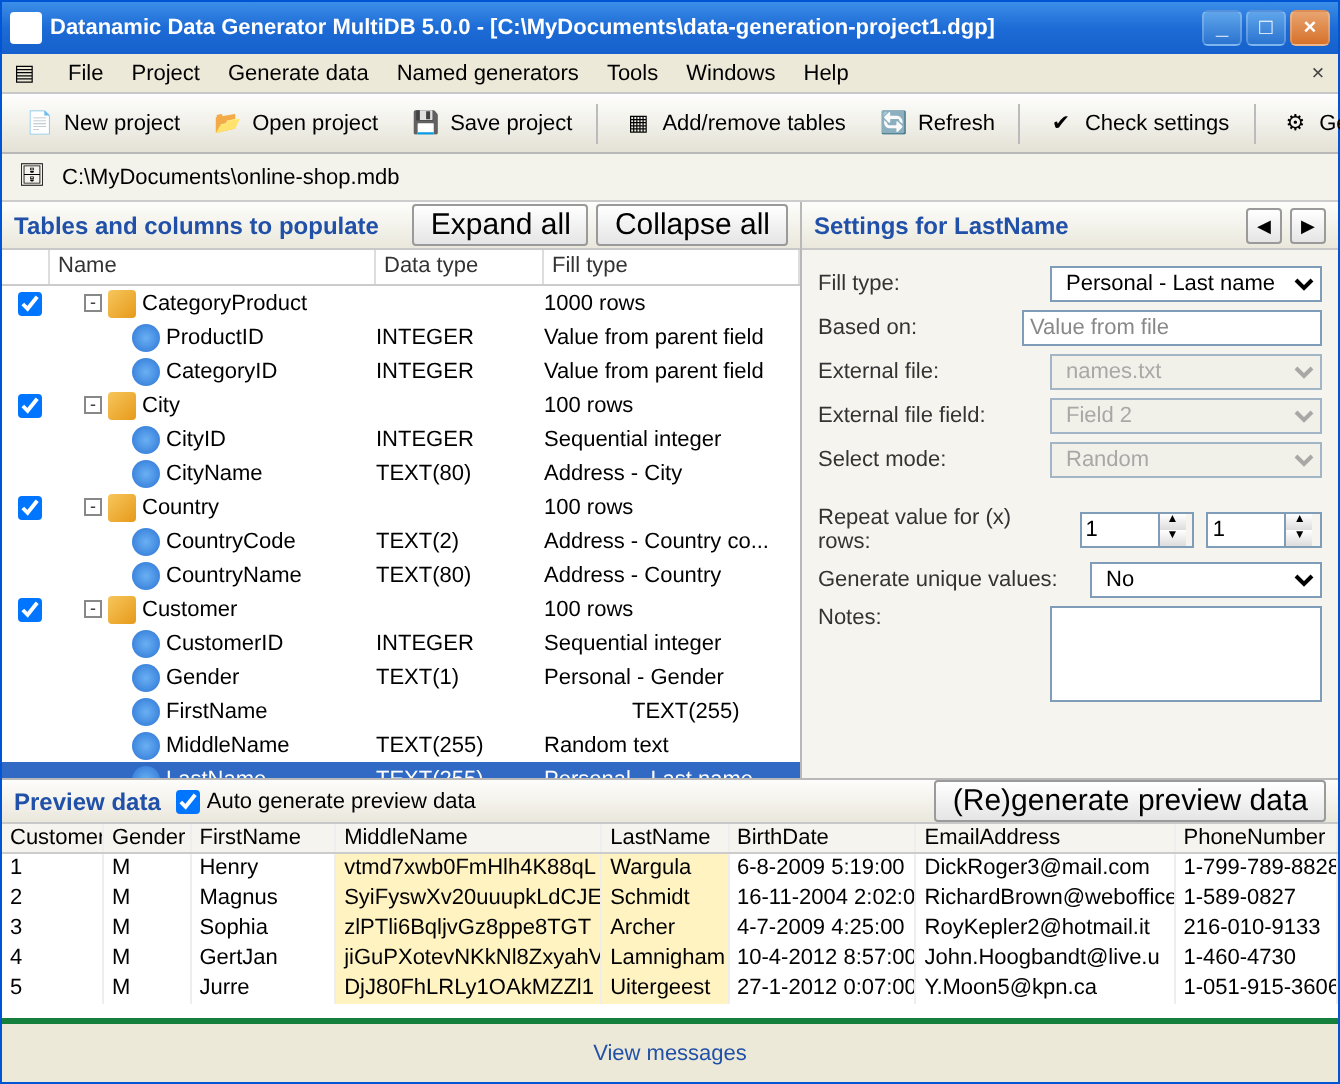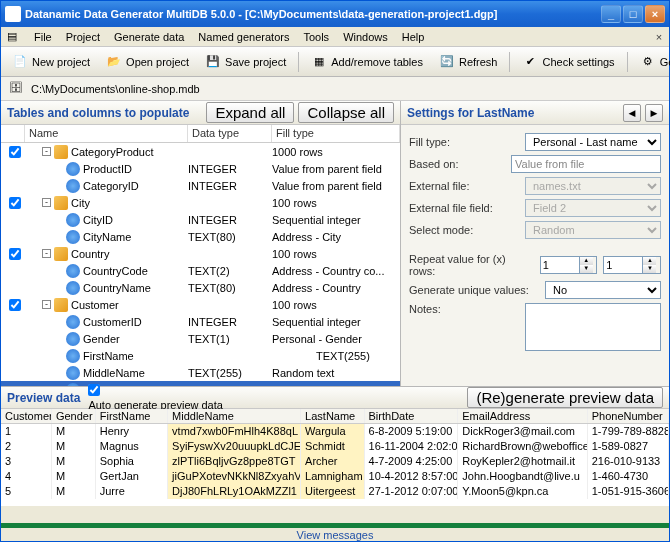--- a/index.html
+++ b/index.html
@@ -48,29 +48,29 @@
 .settings select, .settings input[type=text] { flex: 1; border: 1px solid #7f9db9; padding: 1px 3px; font-size: 11px; background: #fff; height: 18px; }
 .settings .disabled { background: #f0efe8; color: #888; }
 .settings .spin { width: 60px; border: 1px solid #7f9db9; display: flex; height: 18px; }
 .settings .spin input { border: none; width: 38px; padding: 0 2px; }
 .settings .spin .sp { width: 14px; display: flex; flex-direction: column; border-left: 1px solid #7f9db9; }
 .settings .spin .sp div { flex: 1; background: linear-gradient(#fff,#ddd); font-size: 6px; text-align: center; line-height: 1; cursor: pointer; }
 .settings textarea { flex: 1; border: 1px solid #7f9db9; height: 48px; resize: none; }
 .previewpane { border-top: 1px solid #b8b8b8; display: flex; flex-direction: column; height: 120px; }
 .previewhdr { background: linear-gradient(to bottom,#fdfdfb,#eae8dc); height: 22px; display: flex; align-items: center; padding: 0 6px; border-bottom: 1px solid #c8c8c8; gap: 8px; }
 .previewhdr .title { color: #2050a8; font-weight: bold; font-size: 12px; }
-.previewhdr label { display: flex; align-items: flex-start; gap: 3px; flex-direction: column; }
+.previewhdr label { display: flex; align-items: flex-end; gap: 3px; }
 .previewhdr .regen { margin-left: auto; }
 .pgrid { flex: 1; overflow: auto; background: #fff; }
 .pgridhdr { display: flex; background: #f5f4ee; border-bottom: 1px solid #ccc; position: sticky; top: 0; }
 .pgridhdr > div, .prow > div { padding: 1px 4px; border-right: 1px solid #eee; overflow: hidden; white-space: nowrap; }
 .prow { display: flex; height: 15px; }
 .c0{width:56px}.c1{width:48px}.c2{width:80px}.c3{width:148px}.c4{width:70px}.c5{width:104px}.c6{width:144px}.c7{width:90px}
 .hl { background: #fff3c2; }
-.statusbar { height: 18px; background: #ece9d8; border-top: 5px solid #15803d; display: flex; align-items: center; justify-content: center; color: #2050a8; margin-top: 17px; }
+.statusbar { height: 32px; background: #ece9d8; border-top: 3px solid #15803d; display: flex; align-items: center; justify-content: center; color: #2050a8; }
 input[type=checkbox]{width:12px;height:12px}
 </style>
 </head>
 <body>
 
 <div class="window">
   <div class="titlebar">
     <div class="icon"></div>
     <span>Datanamic Data Generator MultiDB 5.0.0 - [C:\MyDocuments\data-generation-project1.dgp]</span>
     <div class="controls">

